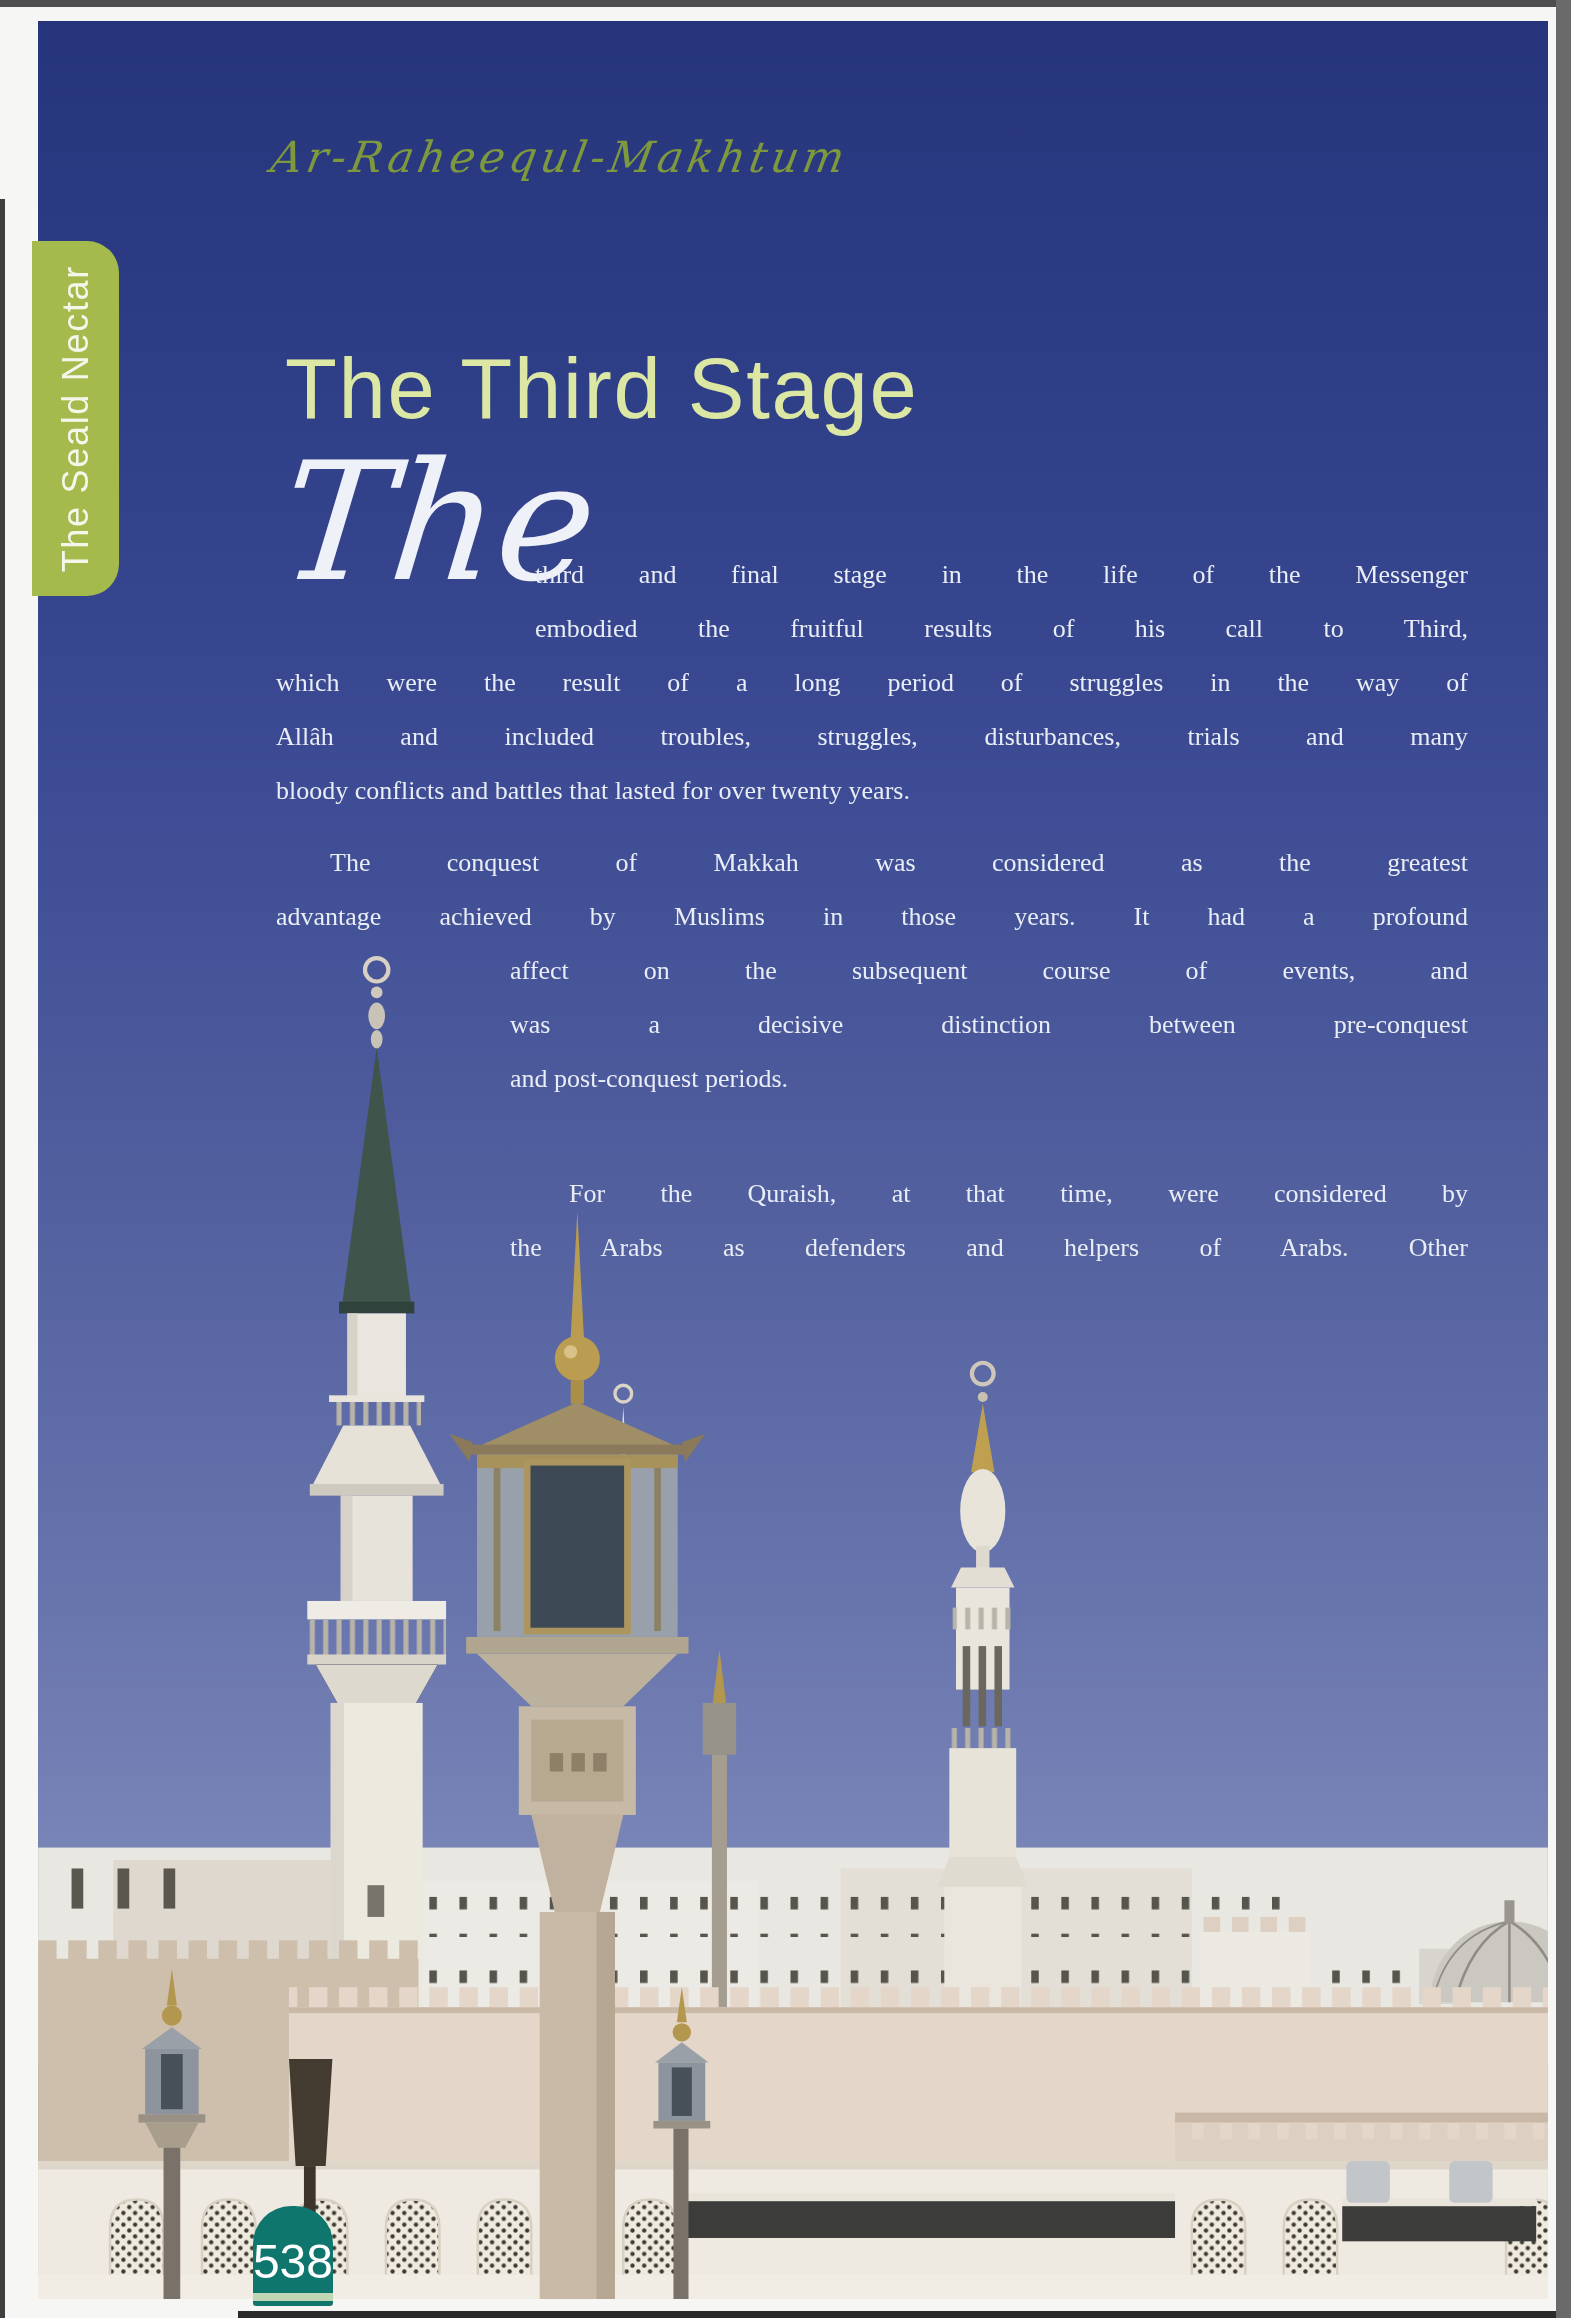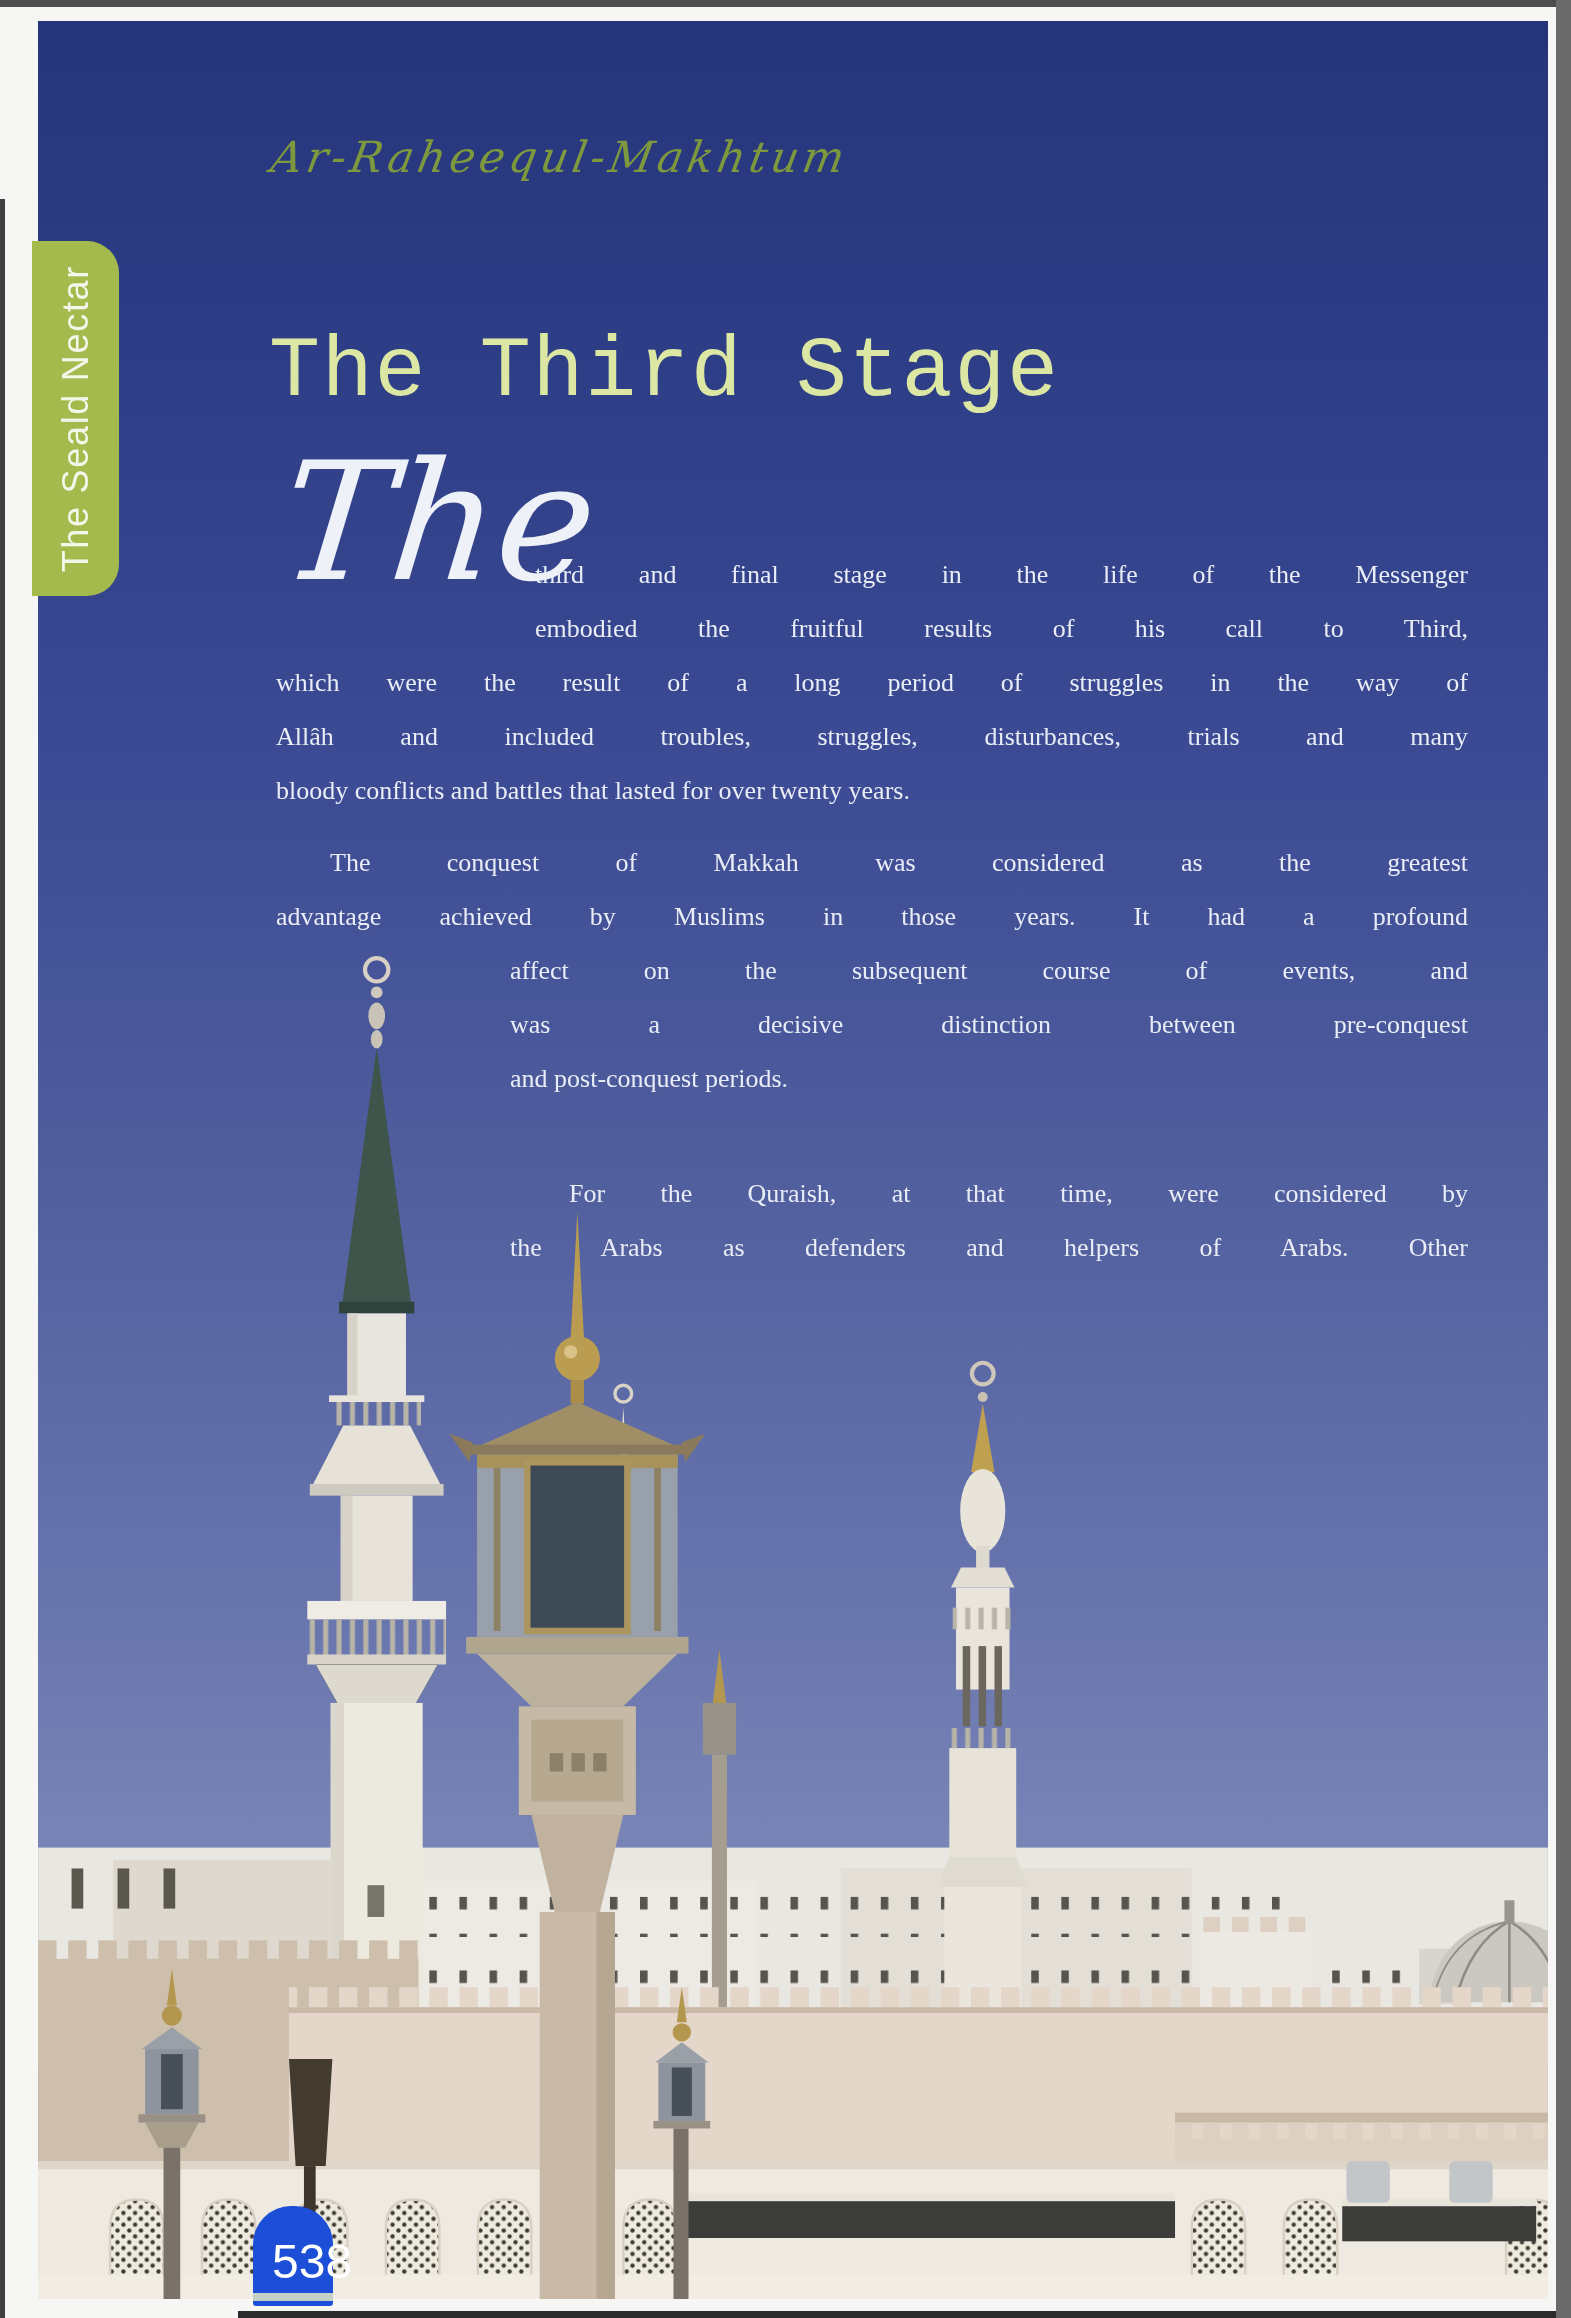--- a/index.html
+++ b/index.html
@@ -20,44 +20,44 @@
     background:#a5ba4c;border-radius:0 32px 32px 0;display:flex;
     align-items:center;justify-content:center;}
   #side-tab span{writing-mode:vertical-rl;transform:rotate(180deg);
     color:#f4f6ea;font-family:"Liberation Sans",sans-serif;font-size:36px;
     letter-spacing:1.7px;}
 
   #script-header{position:absolute;left:272px;top:132px;width:585px;
     font-family:"DejaVu Serif",serif;font-style:italic;font-size:43px;
     color:#7e993d;letter-spacing:4.2px;transform:skewX(-10deg);}
 
-  #chapter-title{position:absolute;left:269px;top:324px;margin:0;
-    font-family:Liberation Mono, monospace;font-weight:normal;
+  #chapter-title{position:absolute;left:269px;top:324px;margin:16px;
+    font-family:Liberation Sans, sans-serif;font-weight:normal;
     font-size:85px;letter-spacing:1.7px;color:#dbe7a3;}
 
   #the-initial{position:absolute;left:283px;top:441px;
     font-family:"DejaVu Serif",serif;font-style:italic;font-size:164px;
     line-height:1;color:#eef1f8;transform:skewX(-6deg);}
 
   .para{position:absolute;left:276px;width:1192px;color:#e9edf6;
     font-size:26px;line-height:54px;}
   .line{white-space:nowrap;text-align:justify;text-align-last:justify;}
   .line.end{text-align-last:left;}
   .ind310{padding-left:259px;}
   .ind280{padding-left:234px;}
   .ind350{padding-left:293px;}
   .ind65{padding-left:54px;font-family:Liberation Serif, serif;}
   #para-1{top:548px;}
   #para-2{top:836px;}
   #para-3{top:1167px;}
 
   #page-badge{position:absolute;left:253px;top:2206px;width:80px;height:100px;
-    background:#1d4ed8;border-radius:38px 38px 3.3px 3.3px;color:#ffffff;
+    background:#0f766e;border-radius:38px 38px 3.3px 3.3px;color:#ffffff;
     font-family:"Liberation Sans",sans-serif;font-size:48px;
-    display:flex;align-items:center;justify-content:flex-start;padding-top:11.7px;
+    display:flex;align-items:center;justify-content:flex-end;padding-top:11.7px;
     box-sizing:border-box;padding-left:19px;}
   #badge-stripe{position:absolute;left:253px;top:2293px;width:80px;height:7.5px;
     background:#dfe8c2;opacity:.85;}
 </style>
 </head>
 <body>
 
 <div class="strip" id="strip-top"></div>
 <div class="strip" id="strip-right"></div>
 <div class="strip" id="strip-left"></div>

